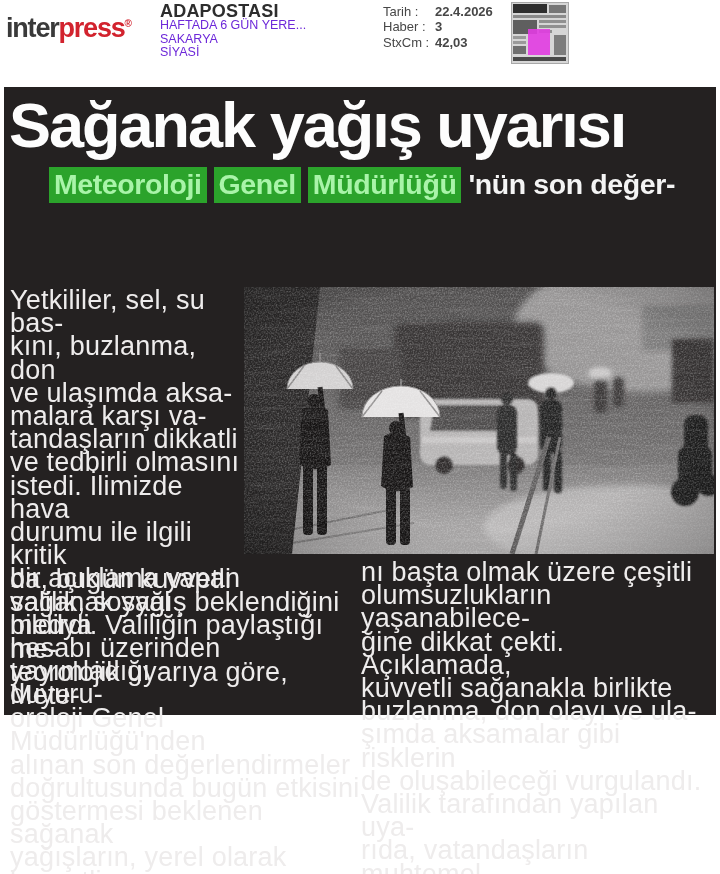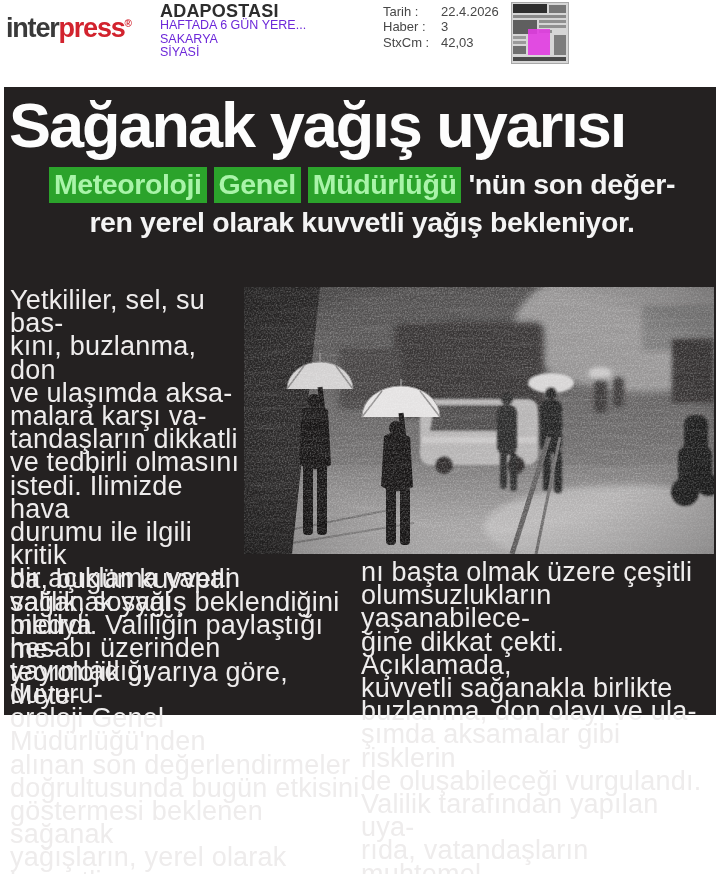--- a/index.html
+++ b/index.html
@@ -20,21 +20,21 @@
   .logo{position:absolute;left:6px;top:8px;font-size:27px;font-weight:bold;letter-spacing:-1.2px;line-height:31px;text-align:right;}
   .logo-inter{color:#3a3a3a;}
   .logo-press{color:var(--accent-red);}
   .logo-reg{color:var(--accent-red);font-size:10px;vertical-align:super;font-weight:bold;letter-spacing:0;}
   .source{position:absolute;left:160px;top:4px;}
   .source-name{font-size:18px;font-weight:bold;color:#2d2d2d;line-height:15px;letter-spacing:.2px;}
   .source-line{font-size:12.5px;color:#6d28d9;line-height:13.6px;}
   .meta{position:absolute;left:383px;top:4px;font-size:13px;color:#474747;}
   .meta-row{line-height:15.4px;white-space:nowrap;}
   .meta-label{display:inline-block;width:52px;}
-  .meta-value{margin-left:6px;}
+  .meta-value{font-weight:bold;}
   .thumb{position:absolute;left:511px;top:2px;width:58px;height:62px;}
   .thumb svg{display:block;width:100%;height:100%;}
   
   .article{
     position:absolute;left:4px;top:87px;width:712px;height:628px;
     background:var(--article-bg);color:#f1f1f1;
   }
   .headline{
     position:absolute;left:5px;top:0;margin:0;color:#fdfdfd;
     font-size:63px;font-weight:800;line-height:76px;letter-spacing:-2px;white-space:nowrap;
@@ -92,21 +92,20 @@
       </svg>
     </div>
   </header>
 
   <section class="article">
 
     <h1 class="headline">Sağanak yağış uyarısı</h1>
 
     <div class="subhead">
       <div class="sub-line"><span class="hl">Meteoroloji</span><span class="hl">Genel</span><span class="hl">Müdürlüğü</span><span class="sub-rest">'nün son değer-</span></div>
-      <div class="sub-line">ren yerel olarak kuvvetli yağış bekleniyor.</div>
     </div>
 
     <figure class="photo">
       <svg viewBox="0 0 470 267">
         <defs>
           <linearGradient id="bgG" x1="0" y1="0" x2="0" y2="1">
             <stop offset="0" stop-color="#4e4c4c"></stop>
             <stop offset="0.55" stop-color="#6b6969"></stop>
             <stop offset="1" stop-color="#908e8e"></stop>
           </linearGradient>

